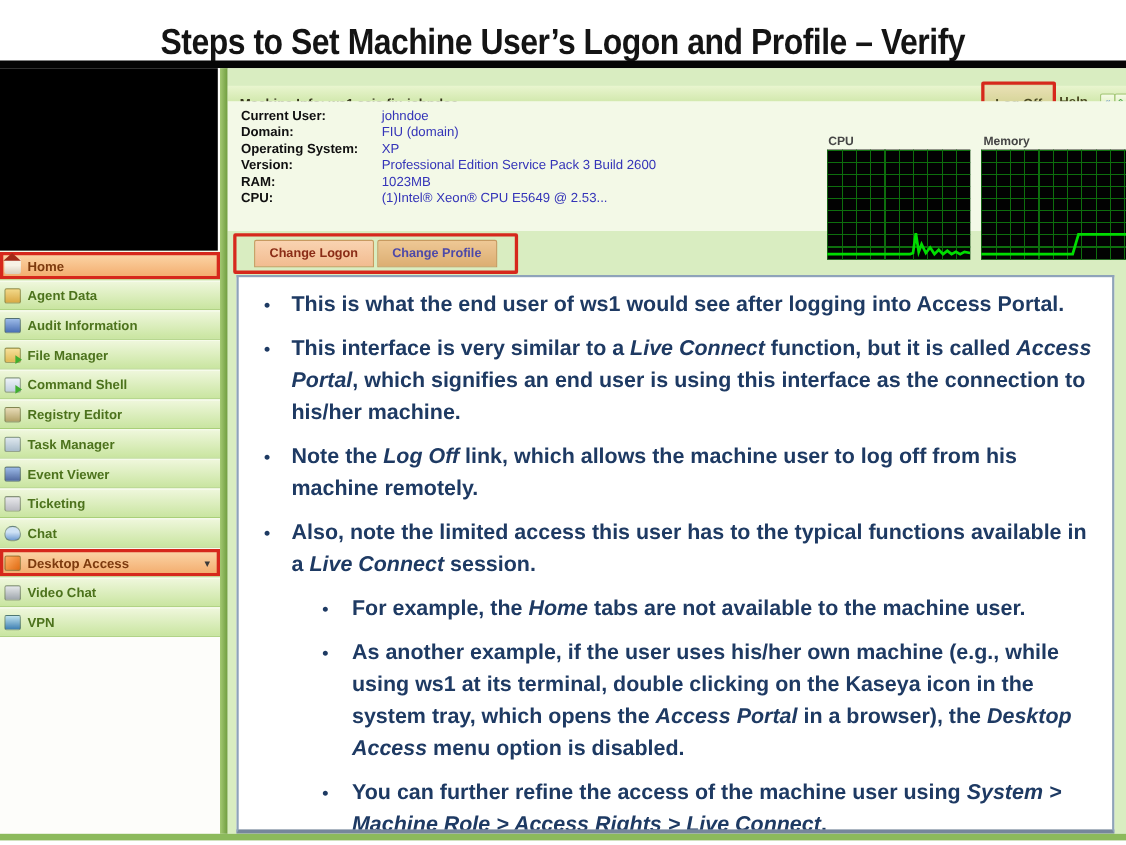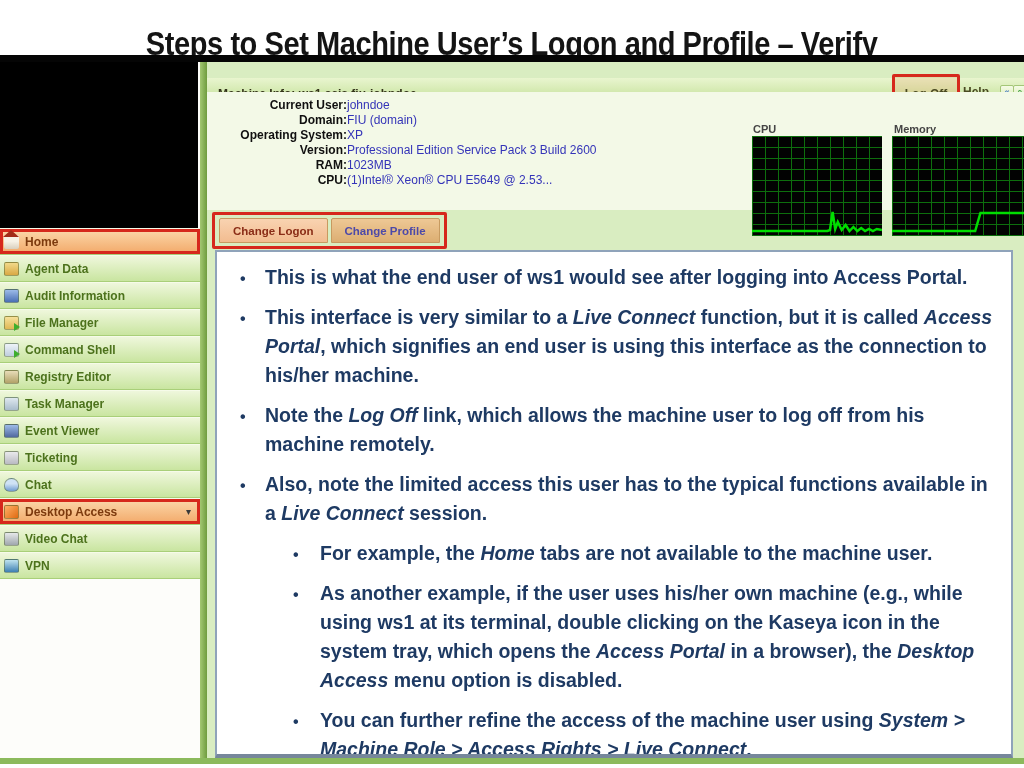--- a/index.html
+++ b/index.html
@@ -1,20 +1,20 @@
 <!DOCTYPE html>
 <html><head>
 <meta charset="utf-8">
 <style>
   html,body{margin:0;padding:0;}
   body{width:1024px;height:768px;position:relative;background:#fff;
        font-family:"Liberation Sans",sans-serif;overflow:hidden;}
 
   
-  .slide-title{position:absolute;left:0;top:18px;width:1024px;height:52px;
+  .slide-title{position:absolute;left:0;top:12px;width:1024px;height:52px;
     display:flex;align-items:center;justify-content:center;}
   .slide-title span{font-size:33px;font-weight:700;color:#141414;
     transform:scaleX(.88);white-space:nowrap;letter-spacing:-.5px;}
   .black-bar{position:absolute;left:0;top:55px;width:1024px;height:7px;background:#050505;}
   .bottom-strip{position:absolute;left:0;top:758px;width:1024px;height:6px;background:#8cba5c;}
 
   
   .left-col{position:absolute;left:0;top:62px;width:200px;height:696px;background:#fdfdfa;}
   .logo-blackout{position:absolute;left:0;top:0;width:198px;height:166px;background:#000;}
   .sidebar{position:absolute;left:0;top:166px;width:200px;}
@@ -67,37 +67,37 @@
   .help-link{position:absolute;left:756px;top:7px;}
   .sq-btn{position:absolute;top:7px;width:12px;height:12px;border:1px solid #a4c678;border-radius:2px;
     background:linear-gradient(#f5fbe6,#d9edb6);display:flex;align-items:center;justify-content:center;
     font-size:9px;font-weight:bold;cursor:pointer;}
   .btn-left{left:793px;color:#3a6fc0;}
   .btn-up{left:806px;color:#3f9e3f;}
   .btn-up span{display:inline-block;transform:rotate(90deg);}
 
   .info-panel{position:absolute;left:0;top:30px;width:817px;height:118px;background:#f3f9e7;}
   .machine-details{position:absolute;left:12px;top:6px;}
-  .info-row{display:flex;font-size:12px;line-height:15px;white-space:nowrap;text-align:right;}
+  .info-row{display:flex;font-size:12px;line-height:15px;white-space:nowrap;}
   .info-label{min-width:128px;font-weight:bold;color:#101010;}
   .info-value{color:#3434b8;}
 
   .graph-label{position:absolute;top:31px;font-size:11px;font-weight:bold;color:#454545;}
   .cpu-label{left:546px;}
   .mem-label{left:687px;}
   .graph{position:absolute;top:44px;height:100px;background-color:#020202;
     background-image:
       repeating-linear-gradient(90deg,#0d6e0d 0,#0d6e0d 1px,transparent 1px,transparent 13px),
       repeating-linear-gradient(0deg,#0d6e0d 0,#0d6e0d 1px,transparent 1px,transparent 11px);}
   .cpu-graph{left:545px;width:130px;}
   .mem-graph{left:685px;width:132px;}
   .graph svg{position:absolute;left:0;top:0;width:100%;height:100%;}
 
   .tabs-annotation{position:absolute;left:5px;top:150px;border:3px solid #d6281c;border-radius:2px;
-    padding:3px 4px;display:inline-flex;gap:3px;}
+    padding:3px 16px;display:inline-flex;gap:3px;}
   .tab{height:23px;padding:0 13px;display:flex;align-items:center;cursor:pointer;
     font-size:11.5px;font-weight:bold;border:1px solid #c79a60;border-radius:2px 2px 0 0;}
   .tab.active{background:linear-gradient(#f9d3b1,#f2bc90);color:#8a2c16;}
   .tab.inactive{background:linear-gradient(#eec895,#dcae72);color:#4d49a8;}
 
   
   .notes-panel{position:absolute;left:8px;top:188px;width:798px;height:508px;box-sizing:border-box;
     background:#fff;border:2px solid #8fa3ba;border-bottom:4px solid #76879b;overflow:hidden;}
   .notes-list{margin:6px 0 0 0;padding:0;list-style:none;color:#1e3a63;}
   .notes-list li{position:relative;font-size:19.5px;line-height:29px;margin-top:11px;font-weight:bold;}

